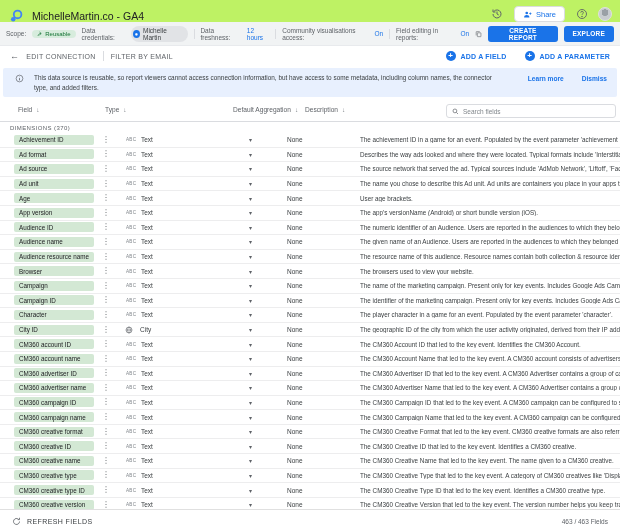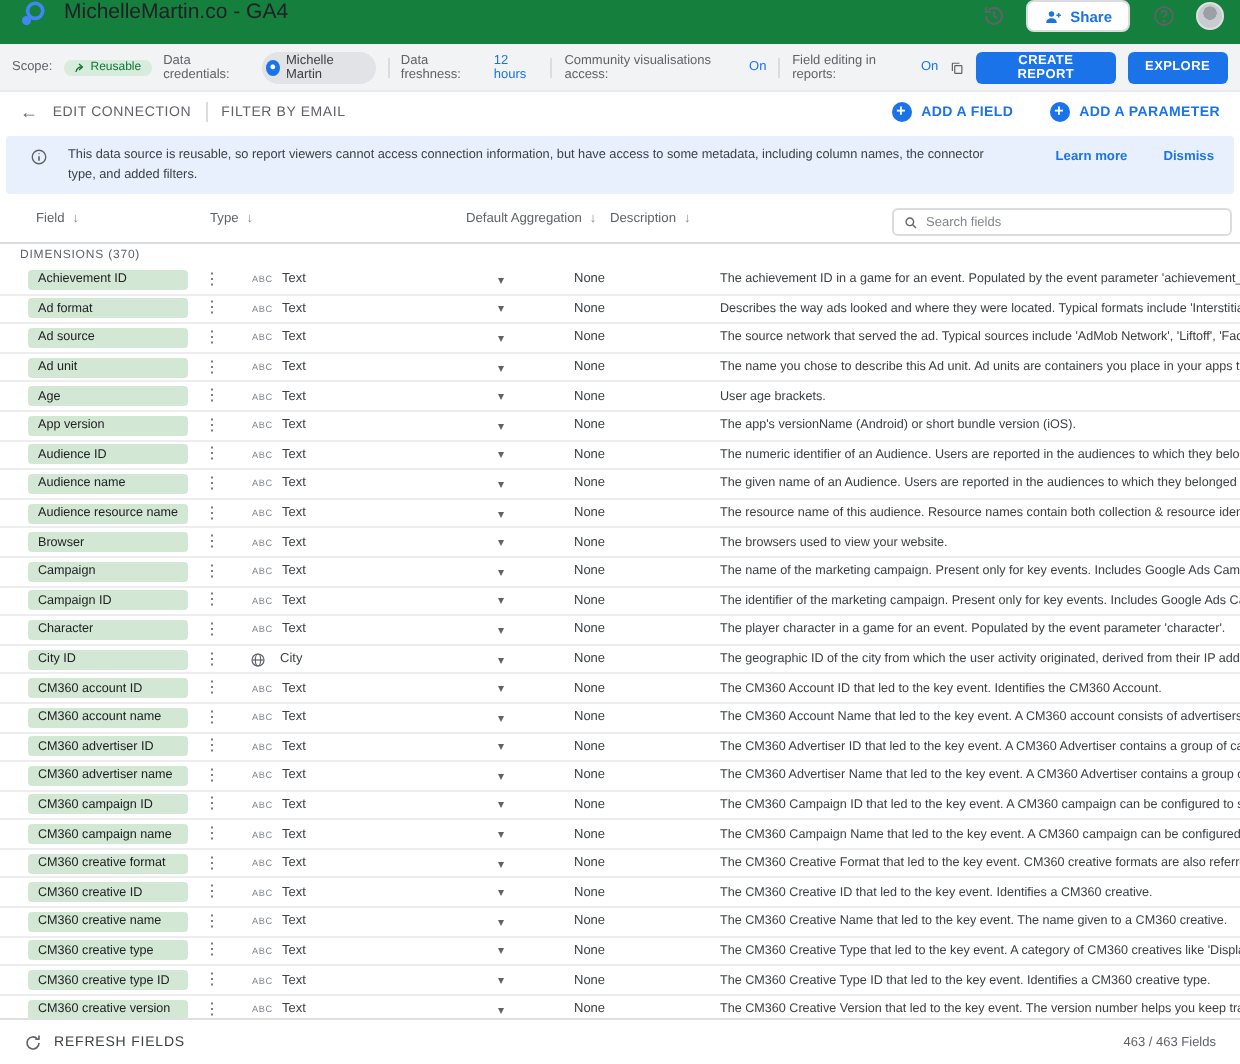--- a/index.html
+++ b/index.html
@@ -1,25 +1,25 @@
 <!DOCTYPE html>
 <html><head>
 <meta charset="utf-8">
 <style>
   * { margin:0; padding:0; box-sizing:border-box; }
   body { font-family:"Liberation Sans", sans-serif; background:#fff; }
   .app { position:relative; width:620px; height:532px; background:#fff; overflow:hidden; }
 
   
-  .appbar { position:relative; height:22px; display:flex; align-items:flex-start; padding:0 8px; background:#15803d; }
+  .appbar { position:relative; height:22px; display:flex; align-items:flex-end; padding:0 8px; background:#bef264; }
   .logo { width:13px; height:13px; margin-left:2px; }
   .app-title { font-size:10.5px; color:#202124; margin-left:9px; }
   .appbar-right { margin-left:auto; display:flex; align-items:center; gap:10px; }
   .iconbtn { width:13px; height:13px; display:flex; align-items:center; justify-content:center; color:#5f6368; cursor:pointer; }
-  .share-btn { display:flex; align-items:center; gap:4px; border:1px solid #dadce0; border-radius:4px; height:16px; padding:0 8px; color:#1a73e8; font-size:7.5px; font-weight:bold; background:#fff; cursor:pointer; }
+  .share-btn { display:flex; align-items:center; gap:4px; border:1px solid #dadce0; border-radius:4px; height:16px; padding:0 8px; color:#1a73e8; font-size:7.5px; font-weight:normal; background:#fff; cursor:pointer; }
   .avatar { width:14px; height:14px; border-radius:50%; background:radial-gradient(circle at 50% 38%, #9aa0a6 0 34%, #c8ccd0 36% 100%); border:1px solid #e0e0e0; }
 
   
   .scopebar { height:24px; background:#f1f3f4; display:flex; align-items:center; justify-content:flex-end; gap:6px; padding:0 6px; font-size:6.5px; color:#5f6368; border-bottom:1px solid #e8eaed; }
   .badge-reusable { display:inline-flex; align-items:center; gap:2px; background:#d7ecdd; color:#137333; border-radius:7px; padding:1px 5px; font-size:6px; }
   .chip { display:inline-flex; align-items:center; gap:3px; background:#e1e3e6; border-radius:8px; padding:1px 6px 1px 2px; color:#3c4043; }
   .chip-avatar { width:8px; height:8px; border-radius:50%; background:#1a73e8; color:#fff; font-size:5.5px; display:flex; align-items:center; justify-content:center; }
   .blue { color:#1a73e8; }
   .vsep { width:1px; height:10px; background:#dadce0; }
   .copy-icon { width:8px; height:8px; color:#5f6368; cursor:pointer; }

